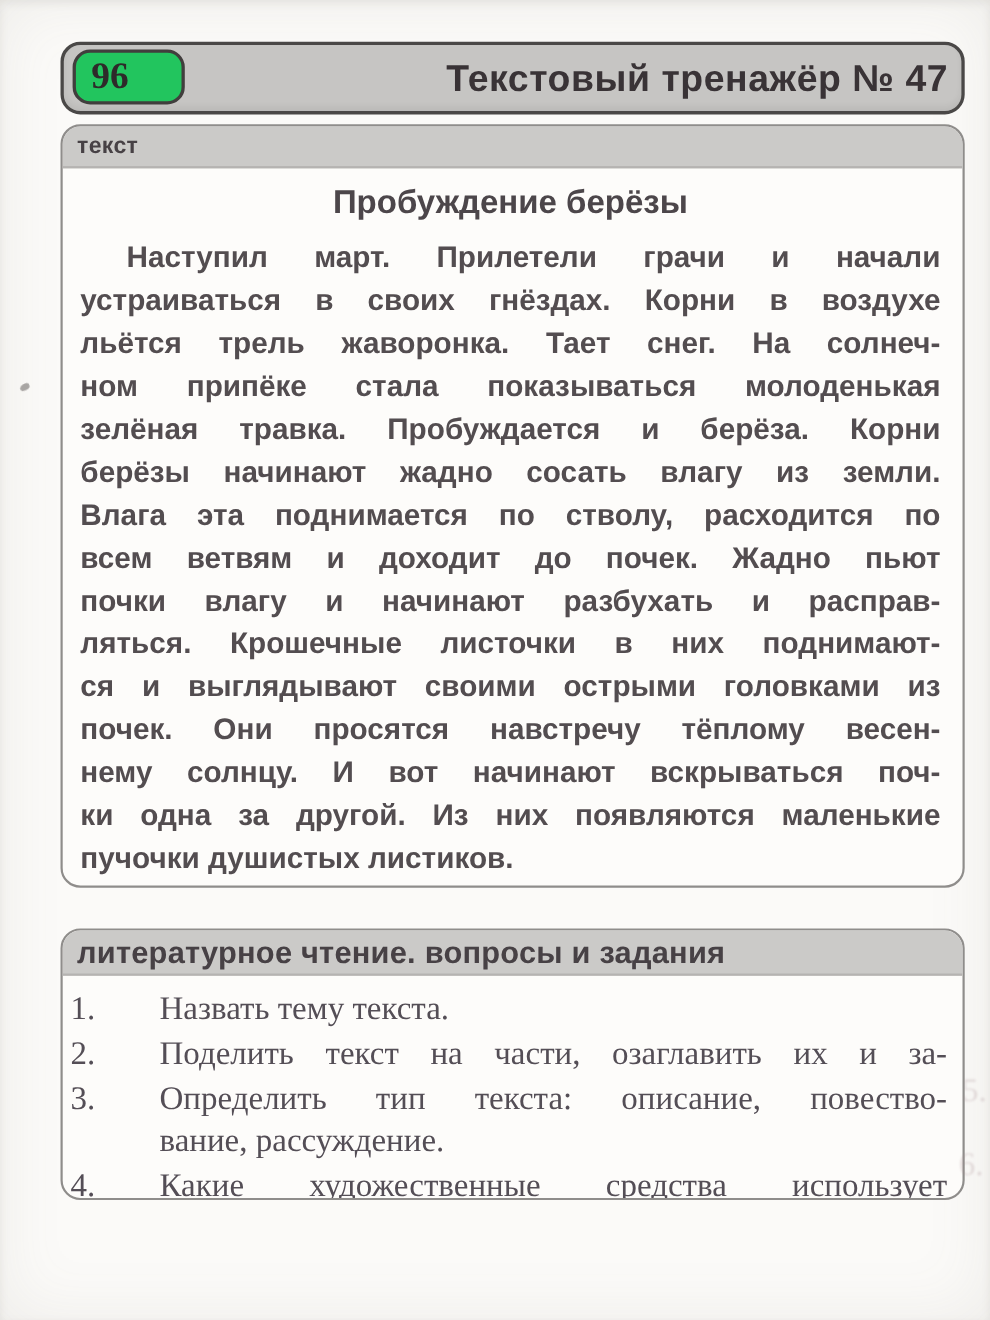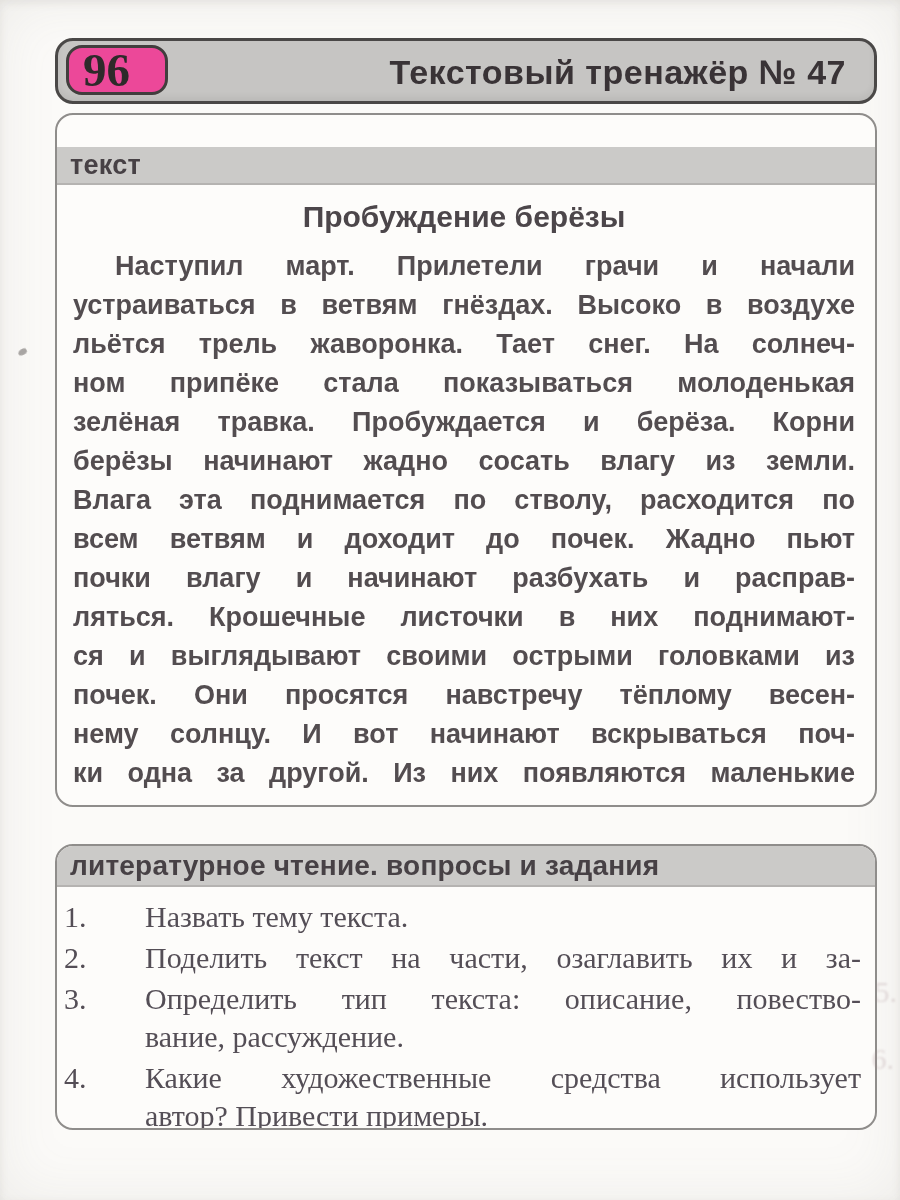--- a/index.html
+++ b/index.html
@@ -22,29 +22,29 @@
     position: relative;
     height: 66px;
     background: #c6c5c3;
     border: 3px solid #4a4847;
     border-radius: 18px;
     box-shadow: inset 0 -4px 6px rgba(0,0,0,0.06);
   }
   .page-num {
     position: absolute; left: 8px; top: 4px;
     width: 102px; height: 50px;
-    background: #ec4899;
+    background: #22c55e;
     border: 3px solid #413e3d;
     border-radius: 16px;
     font-family: "Liberation Serif", serif;
-    font-weight: bold; font-size: 47px; color: #2e2a2a;
+    font-weight: bold; font-size: 34px; color: #2e2a2a;
     line-height: 44px; padding-left: 14px;
   }
   .banner-title {
-    position: absolute; right: 28px; top: 0;
+    position: absolute; right: 12px; top: 0;
     height: 44px; line-height: 62px;
     font-weight: bold; font-size: 34px;
     color: #393336; letter-spacing: 0.5px;
   }
 
   
   .panel {
     position: relative;
     border: 2px solid #8f8d8b;
     border-radius: 18px;
@@ -55,40 +55,40 @@
     background: #cbcac8;
     border-bottom: 2px solid #b5b3b1;
     display: flex; align-items: center;
     padding-left: 13px;
     font-weight: bold;
     color: #474145;
   }
 
   
   .text-panel { margin-top: 9px; height: 694px; }
-  .text-panel .strip { height: 38px; font-size: 27px; letter-spacing: 0.3px; margin-top: 32px; }
+  .text-panel .strip { height: 38px; font-size: 21px; letter-spacing: 0.3px; }
   .text-body { padding: 8px 20px 10px 16px; }
   .story-title {
     text-align: center;
     font-size: 30px; font-weight: 600;
     color: #4c464a;
     margin: 7px 0 13px 0;
   }
   .t-line {
     font-size: 27px; font-weight: 600;
     color: #534d50;
     line-height: 39px;
     text-align: justify; text-align-last: justify;
     white-space: normal;
   }
   .t-line.first { text-indent: 42px; }
   .t-line.last { text-align-last: left; }
 
   
-  .questions-panel { margin-top: 37px; height: 286px; }
+  .questions-panel { margin-top: 37px; height: 247px; }
   .questions-panel .strip { height: 41px; font-size: 28px; letter-spacing: 0.2px; }
   .q-body {
     padding: 11px 14px 8px 7px;
     font-family: "Liberation Serif", serif;
     color: #544e56;
   }
   .q-item { display: flex; margin-bottom: 3px; }
   .q-num {
     flex: 0 0 37px;
     font-size: 30px; line-height: 38px;
@@ -128,21 +128,21 @@
       <div class="page-num">96</div>
       <div class="banner-title">Текстовый тренажёр № 47</div>
     </div>
 
     <div class="panel text-panel">
       <div class="strip">текст</div>
       <div class="text-body">
         <div class="story-title">Пробуждение берёзы</div>
         <div id="story-lines">
             <div class="t-line first">Наступил март. Прилетели грачи и начали</div>
-            <div class="t-line">устраиваться в ветвям гнёздах. Высоко в воздухе</div>
+            <div class="t-line">устраиваться в своих гнёздах. Корни в воздухе</div>
             <div class="t-line">льётся трель жаворонка. Тает снег. На солнеч-</div>
             <div class="t-line">ном припёке стала показываться молоденькая</div>
             <div class="t-line">зелёная травка. Пробуждается и берёза. Корни</div>
             <div class="t-line">берёзы начинают жадно сосать влагу из земли.</div>
             <div class="t-line">Влага эта поднимается по стволу, расходится по</div>
             <div class="t-line">всем ветвям и доходит до почек. Жадно пьют</div>
             <div class="t-line">почки влагу и начинают разбухать и расправ-</div>
             <div class="t-line">ляться. Крошечные листочки в них поднимают-</div>
             <div class="t-line">ся и выглядывают своими острыми головками из</div>
             <div class="t-line">почек. Они просятся навстречу тёплому весен-</div>

